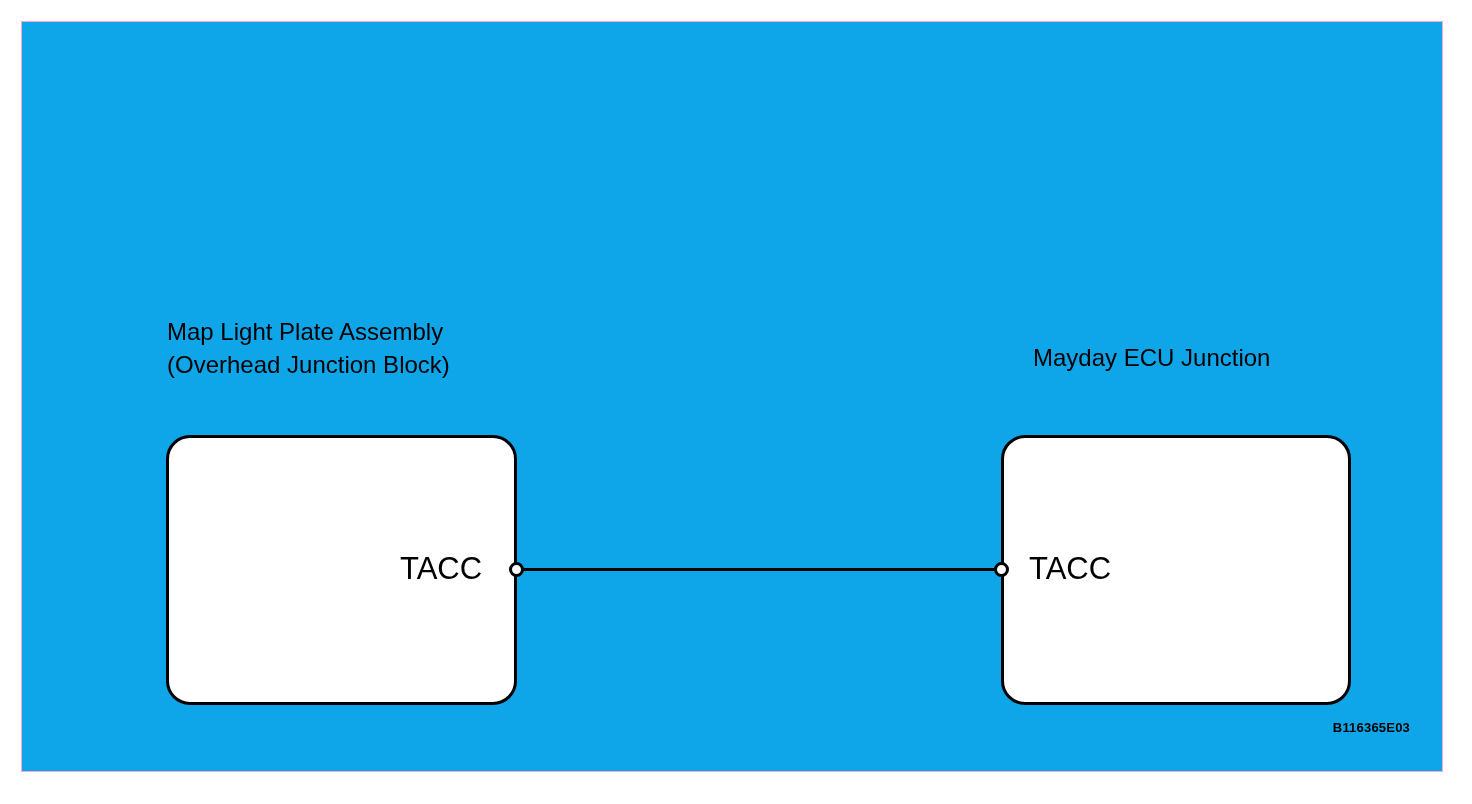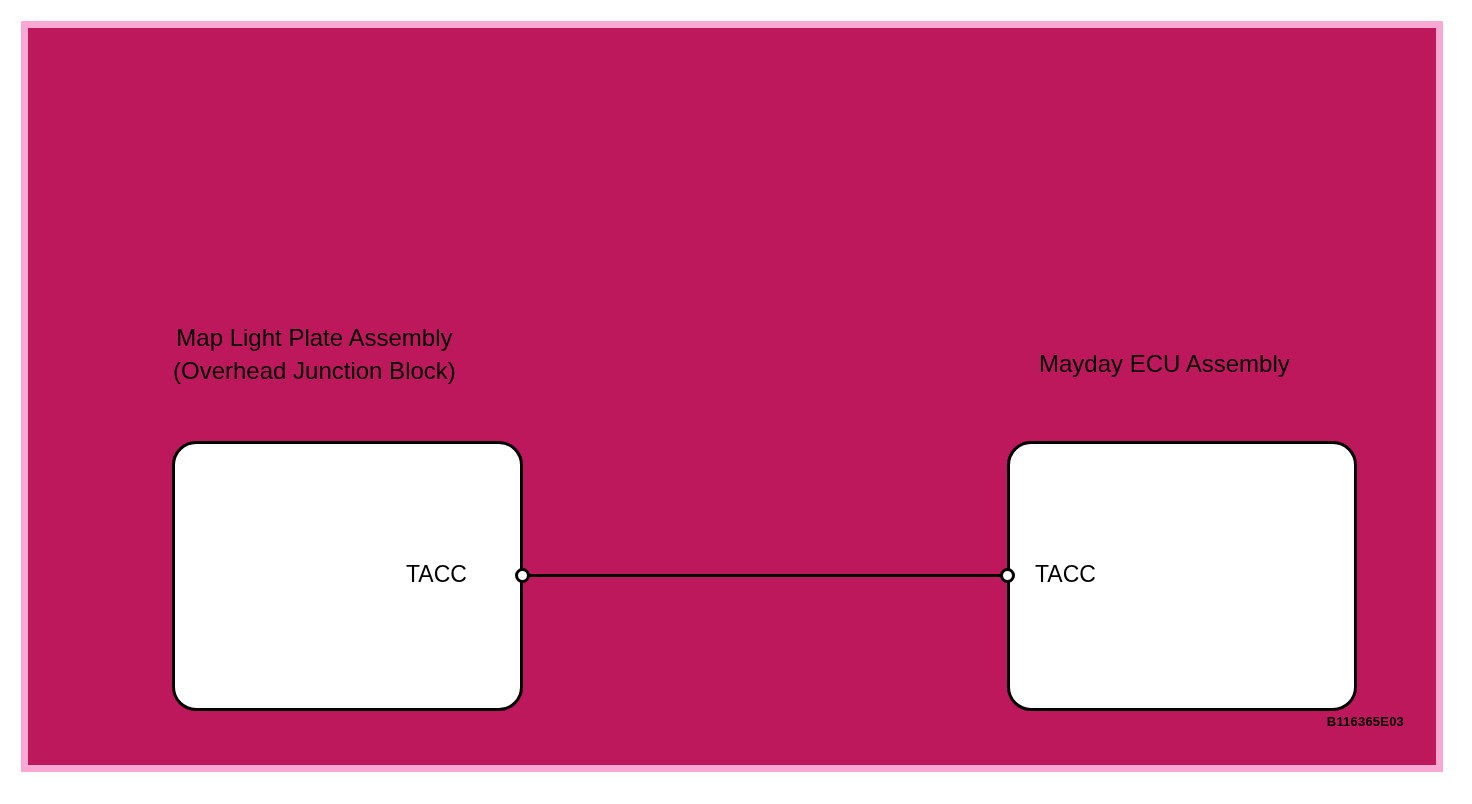--- a/index.html
+++ b/index.html
@@ -19,24 +19,23 @@
     width: 1472px;
     height: 804px;
     background: #ffffff;
   }
   .frame {
     position: absolute;
     left: 21px;
     top: 21px;
     width: 1422px;
     height: 751px;
-    border: 7px solid #f9a8d4;
+    border: 1px solid #f9a8d4;
     box-sizing: border-box;
-    background: #be185d;
-    text-align: center;
+    background: #0ea5e9;
   }
   .component-box {
     position: absolute;
     border: 3px solid #000000;
     border-radius: 24px;
     box-sizing: border-box;
     background: #ffffff;
   }
   #box-left {
     left: 144px;
@@ -60,21 +59,21 @@
   #label-left {
     left: 145px;
     top: 293px;
   }
   #label-right {
     left: 1011px;
     top: 319px;
   }
   .terminal-label {
     position: absolute;
-    font-size: 23px;
+    font-size: 31px;
     line-height: 25px;
     color: #000000;
   }
   #terminal-label-left {
     left: 378px;
     top: 534px;
   }
   #terminal-label-right {
     left: 1007px;
     top: 534px;
@@ -117,21 +116,21 @@
 </head>
 <body>
 
 <div id="canvas">
 
   <div class="frame">
 
     <div class="assembly-label" id="label-left">Map Light Plate Assembly
 (Overhead Junction Block)</div>
 
-    <div class="assembly-label" id="label-right">Mayday ECU Assembly</div>
+    <div class="assembly-label" id="label-right">Mayday ECU Junction</div>
 
     <div class="component-box" id="box-left"></div>
 
     <div class="component-box" id="box-right"></div>
 
     <div class="wire"></div>
 
     <div class="terminal-label" id="terminal-label-left">TACC</div>
 
     <div class="terminal-label" id="terminal-label-right">TACC</div>

